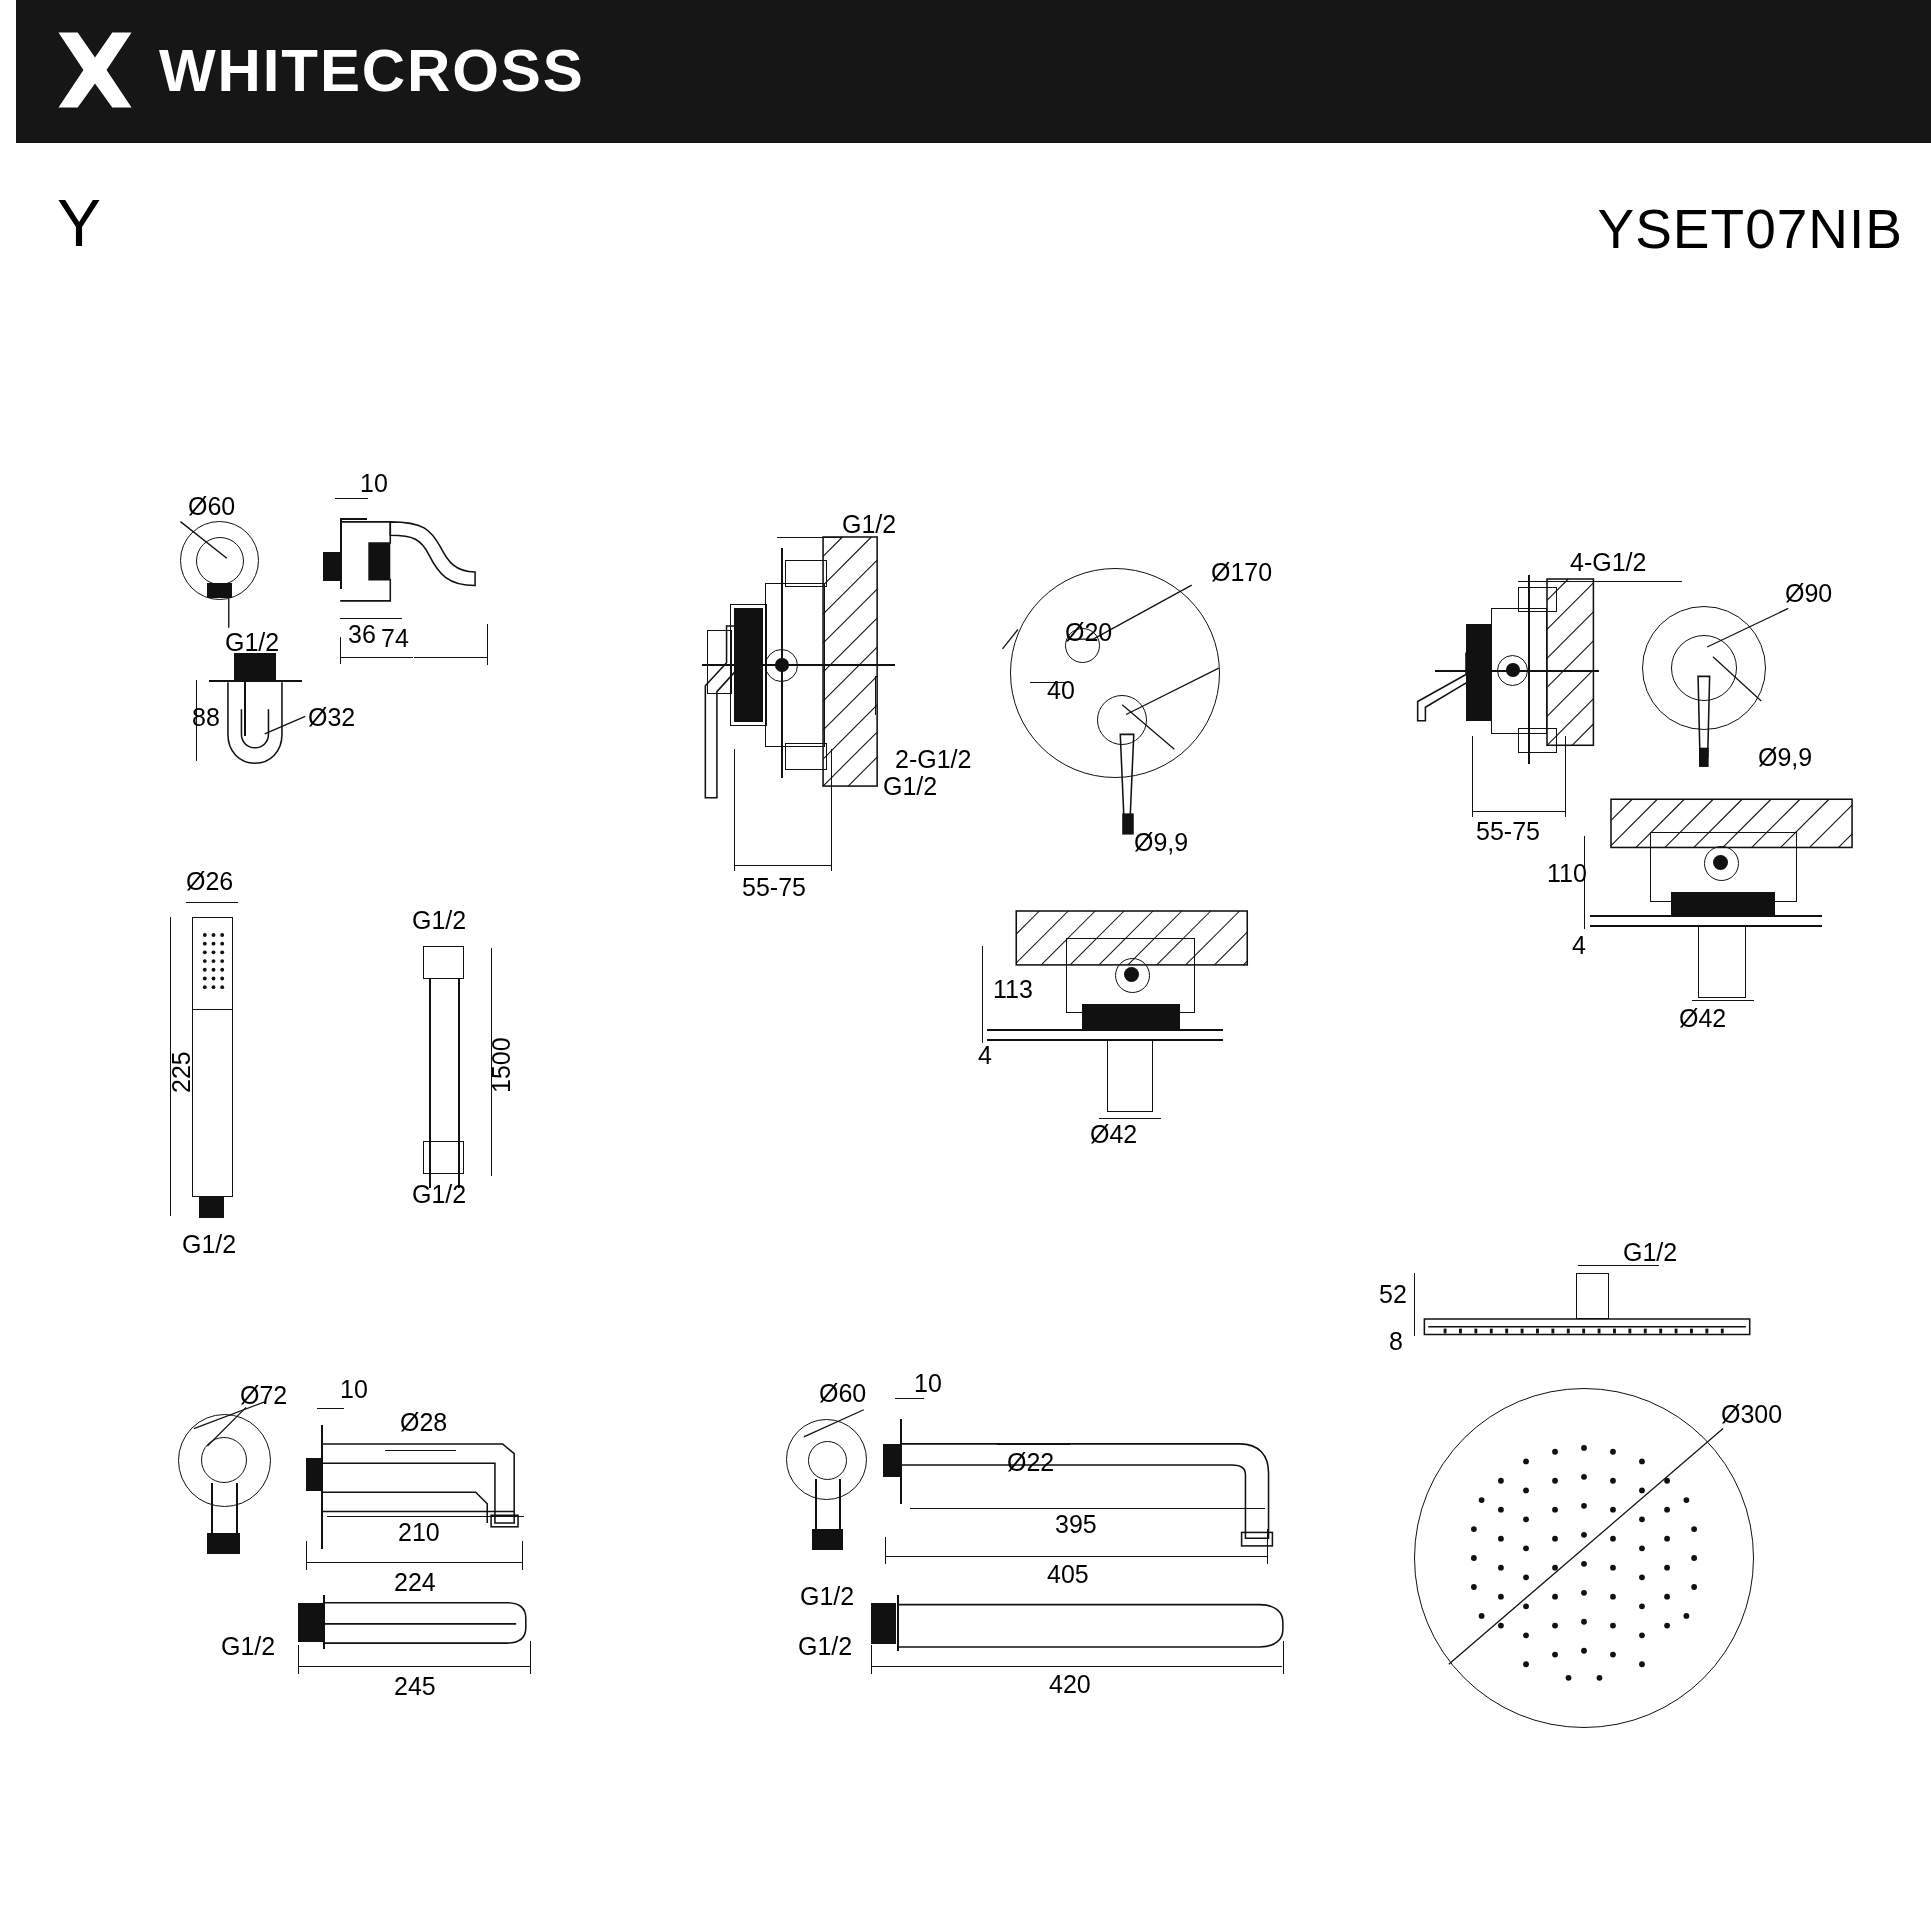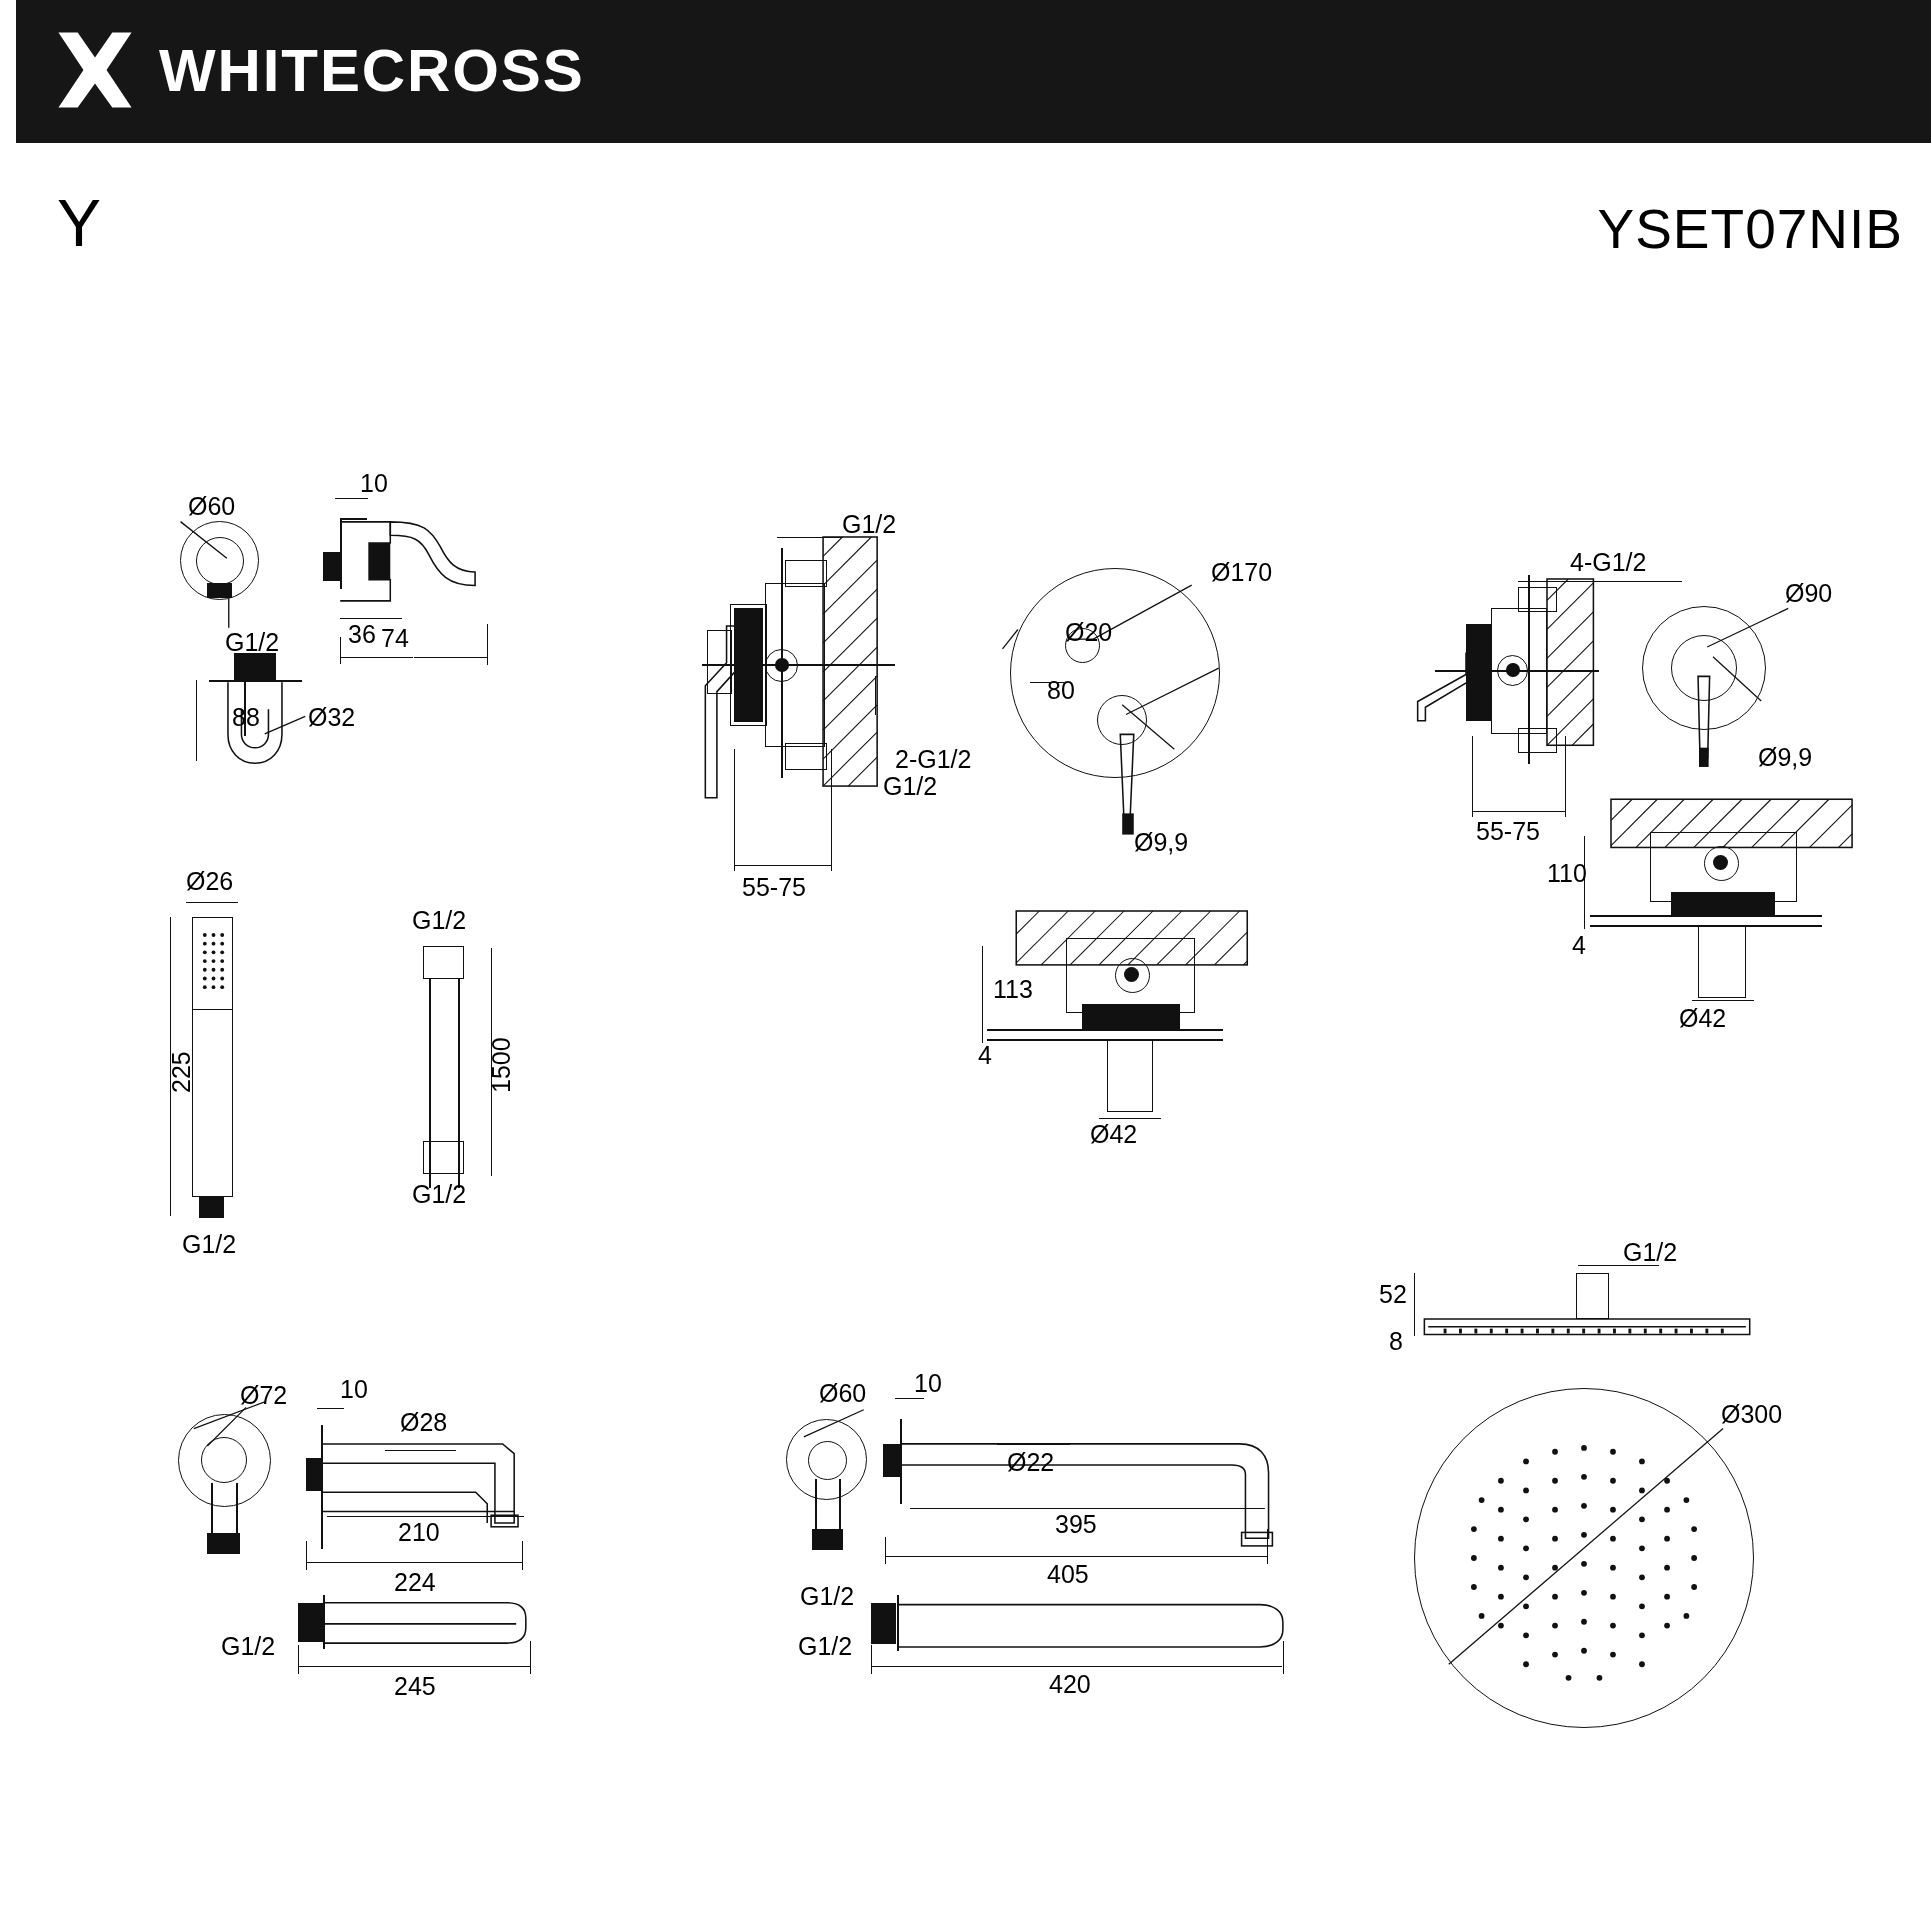--- a/index.html
+++ b/index.html
@@ -77,21 +77,21 @@
     <div class="lbl" style="left:365px;top:624px;">74</div>
 
     <div class="ln h1" style="left:193px;top:680px;width:93px;"></div>
     <div class="boxf" style="left:218px;top:653px;width:42px;height:29px;"></div>
     <div class="ln v1" style="left:228px;top:682px;height:54px;"></div>
     <svg width="164" height="126" style="left:183px;top:680px;" viewBox="0 0 170 130">
       <path d="M30 2 L30 56 C30 74 42 86 58 86 C74 86 86 74 86 56 L86 2" fill="none" stroke="#111" stroke-width="1.6"></path>
       <path d="M44 30 L44 56 C44 64 50 70 58 70 C66 70 72 64 72 56 L72 30" fill="none" stroke="#111" stroke-width="1.6"></path>
     </svg>
     <div class="dimv" style="left:180px;top:680px;height:81px;"></div>
-    <div class="lbl" style="left:176px;top:703px;margin-left:40px;">88</div>
+    <div class="lbl" style="left:176px;top:703px;">88</div>
     <svg width="135" height="68" style="left:241px;top:695px;" viewBox="0 0 140 70">
       <line x1="8" y1="40" x2="50" y2="22" stroke="#111" stroke-width="1.4"></line>
     </svg>
     <div class="lbl" style="left:292px;top:703px;">Ø32</div>
   </div>
 
   <div>
     <div class="box" style="left:176px;top:917px;width:41px;height:280px;"></div>
     <div class="box" style="left:176px;top:917px;width:41px;height:93px;"></div>
     <div class="boxf" style="left:183px;top:1197px;width:25px;height:21px;"></div>
@@ -193,21 +193,21 @@
     </svg>
     <svg width="319" height="251" style="left:994px;top:560px;" viewBox="0 0 330 260">
       <line x1="86" y1="82" x2="188" y2="26" stroke="#111" stroke-width="1.3"></line>
       <line x1="60" y1="82" x2="86" y2="82" stroke="#111" stroke-width="1.3"></line>
       <line x1="120" y1="160" x2="216" y2="112" stroke="#111" stroke-width="1.3"></line>
       <line x1="116" y1="150" x2="170" y2="196" stroke="#111" stroke-width="1.3"></line>
       <line x1="8" y1="72" x2="-8" y2="92" stroke="#111" stroke-width="1.3"></line>
     </svg>
     <div class="lbl" style="left:1195px;top:558px;">Ø170</div>
     <div class="lbl" style="left:1049px;top:618px;">Ø20</div>
-    <div class="lbl" style="left:1031px;top:676px;">80</div>
+    <div class="lbl" style="left:1031px;top:676px;">40</div>
     <div class="lbl" style="left:1118px;top:828px;">Ø9,9</div>
     <div class="dim" style="left:1014px;top:682px;width:35px;"></div>
   </div>
 
   <div>
     <svg width="270" height="77" style="left:1000px;top:911px;" viewBox="0 0 280 80">
       <rect x="0" y="0" width="240" height="56" fill="none" stroke="#111" stroke-width="1.6"></rect>
       <g stroke="#111" stroke-width="1.1">
         <line x1="0" y1="24" x2="24" y2="0"></line>
           <line x1="0" y1="54" x2="54" y2="0"></line>

